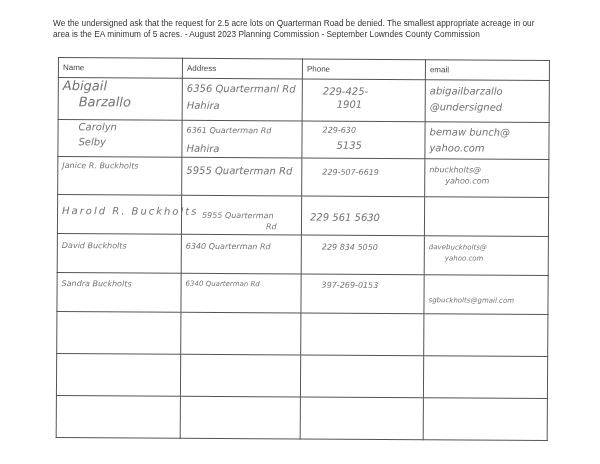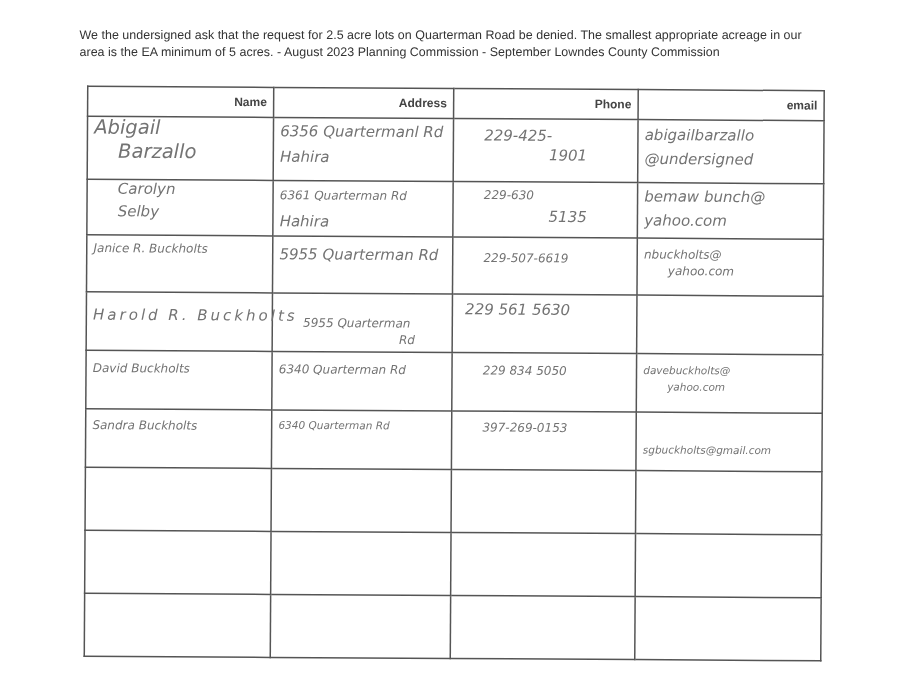--- a/index.html
+++ b/index.html
@@ -1,28 +1,28 @@
 <!DOCTYPE html>
 <html><head>
 <meta charset="utf-8">
 <style>
   html, body { margin: 0; padding: 0; background: #ffffff; }
   body { width: 600px; height: 464px; position: relative; overflow: hidden; font-family: "Liberation Sans", sans-serif; color: #222; }
   .intro { position: absolute; left: 53px; top: 18px; width: 530px; font-size: 8.3px; line-height: 11px; color: #333; letter-spacing: 0.02px; }
   .sheet { position: absolute; left: 58px; top: 57px; width: 491px; transform: rotate(0.35deg); transform-origin: left top; }
   table { border-collapse: collapse; width: 491px; table-layout: fixed; }
   td, th { border: 1px solid #555; padding: 0 4px; vertical-align: top; overflow: hidden; white-space: nowrap; }
-  th { height: 19px; font-weight: bold; font-size: 8px; color: #444; text-align: right; vertical-align: middle; }
+  th { height: 19px; font-weight: normal; font-size: 8px; color: #444; text-align: left; vertical-align: middle; }
   .col-name { width: 124px; } .col-addr { width: 120px; } .col-phone { width: 123px; } .col-email { width: 124px; }
   .hand { font-family: "DejaVu Sans", sans-serif; color: #737373; display: block; }
   .big { font-size: 13px; line-height: 16px; font-weight: 300; font-style: oblique; }
   .mid { font-size: 10px; line-height: 13px; font-style: oblique; }
   .sm { font-size: 8px; line-height: 11px; font-style: oblique; }
   .ind { padding-left: 16px; }
-  .ind2 { padding-left: 30px; text-align: center; }
+  .ind2 { padding-left: 30px; }
   .r1 td { height: 41px; } .r2 td { height: 36px; margin-left: 13px; } .r3 td { height: 37px; }
   .r4 td { height: 38px; } .r5 td { height: 38px; } .r6 td { height: 38px; margin-top: 12px; }
   .re td { height: 41px; }
 </style>
 </head>
 <body>
 
 <div class="intro">
   <div>We the undersigned ask that the request for 2.5 acre lots on Quarterman Road be denied.  The smallest appropriate acreage in our</div>
   <div>area is the EA minimum of 5 acres. - August 2023 Planning Commission - September Lowndes County Commission</div>
@@ -98,21 +98,21 @@
       </tr>
       <tr class="r4">
         <td style="overflow:visible">
             <span class="hand mid" style="padding-top:9px; letter-spacing:2px; position:relative; z-index:1; width:160px">Harold R. Buckholts</span>
           </td>
         <td>
             <span class="hand sm ind" style="padding-top:14px">5955 Quarterman</span>
             <span class="hand sm" style="padding-left:80px">Rd</span>
           </td>
         <td>
-            <span class="hand mid" style="padding-top:4px; padding-left:4px">229 561 5630</span>
+            <span class="hand mid" style="padding-top:14px; padding-left:4px">229 561 5630</span>
           </td>
         <td>
             <span class="hand sm"></span>
           </td>
       </tr>
       <tr class="r5">
         <td>
             <span class="hand sm" style="padding-top:6px">David Buckholts</span>
           </td>
         <td>

